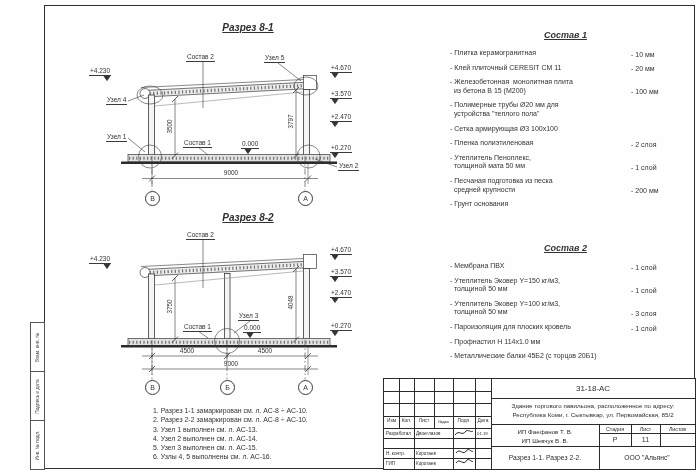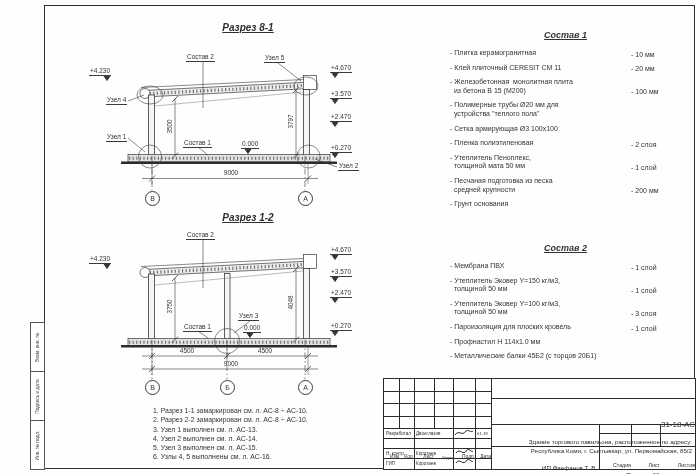--- a/index.html
+++ b/index.html
@@ -21,21 +21,21 @@
   .spec-val{font-size:7px;white-space:nowrap;width:50px;text-align:left;}
   .notes{position:absolute;left:153px;top:406px;font-size:6.9px;line-height:9.3px;}
   .vbox{position:absolute;left:30px;width:13px;height:48px;border:1px solid #555;
         display:flex;align-items:center;justify-content:center;background:#fff;}
   .vbox span{transform:rotate(-90deg);white-space:nowrap;font-size:4.8px;color:#444;}
   
   #tb{position:absolute;left:383px;top:378px;width:311px;height:90px;border:1.3px solid #2b2b2b;background:#fff;}
   #tb .vl{position:absolute;width:1px;background:#2b2b2b;}
   #tb .hl{position:absolute;height:1px;background:#2b2b2b;}
   #tb .t{position:absolute;color:#2e2e2e;}
-  .c{text-align:right;margin-top:36px;}
+  .c{text-align:center;}
 </style>
 </head>
 <body>
 
 <div id="sheet">
   <div id="frame"></div>
 
   <svg width="700" height="474" style="position:absolute;left:0;top:0">
 
     <g stroke="#3a3a3a" fill="none">
@@ -149,21 +149,21 @@
   <span class="lbl lbl-u" style="left:106px;top:133px">Узел 1</span>
   <span class="lbl lbl-u" style="left:338px;top:162px">Узел 2</span>
   <span class="lbl lbl-u" style="left:183px;top:139px">Состав 1</span>
   <span class="lbl lbl-u" style="left:241px;top:140px">0.000</span>
   <span class="lbl" style="left:216px;top:169px;width:30px;text-align:center">9000</span>
   <span class="dimv" style="left:162px;top:123px">3500</span>
   <span class="dimv" style="left:283px;top:118px">3797</span>
   <div class="axc" style="left:145px;top:191px">В</div>
   <div class="axc" style="left:298px;top:191px">А</div>
 
-  <div class="sec-title" style="left:203px;top:212px">Разрез 1-2</div>
+  <div class="sec-title" style="left:203px;top:212px">Разрез 8-2</div>
   <span class="lbl lbl-u" style="left:89px;top:255px">+4.230</span>
   <span class="lbl lbl-u" style="left:330px;top:246px">+4.670</span>
   <span class="lbl lbl-u" style="left:330px;top:268px">+3.570</span>
   <span class="lbl lbl-u" style="left:330px;top:289px">+2.470</span>
   <span class="lbl lbl-u" style="left:330px;top:322px">+0.270</span>
   <span class="lbl lbl-u" style="left:186px;top:231px">Состав 2</span>
   <span class="lbl lbl-u" style="left:238px;top:312px">Узел 3</span>
   <span class="lbl lbl-u" style="left:183px;top:323px">Состав 1</span>
   <span class="lbl lbl-u" style="left:243px;top:324px">0.000</span>
   <span class="lbl" style="left:172px;top:347px;width:30px;text-align:center">4500</span>

